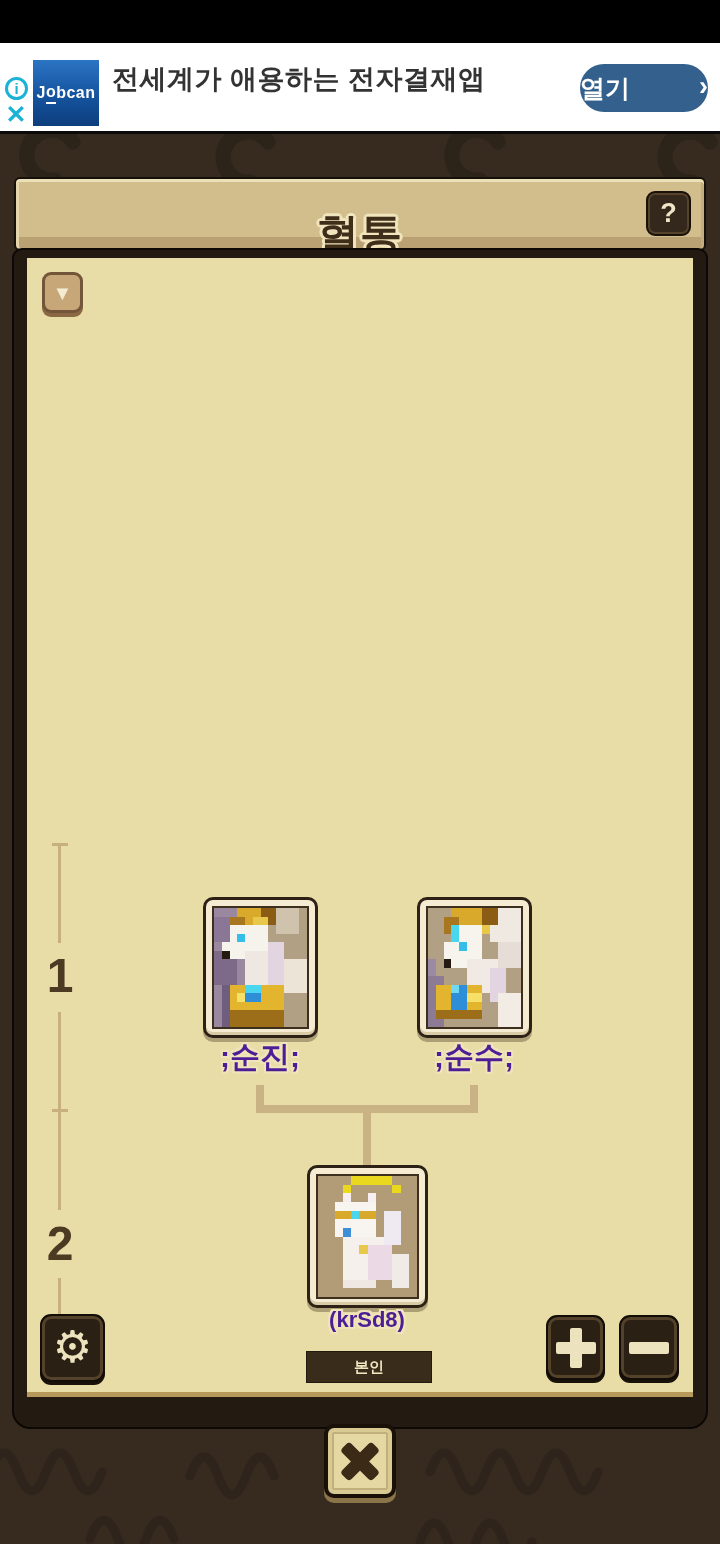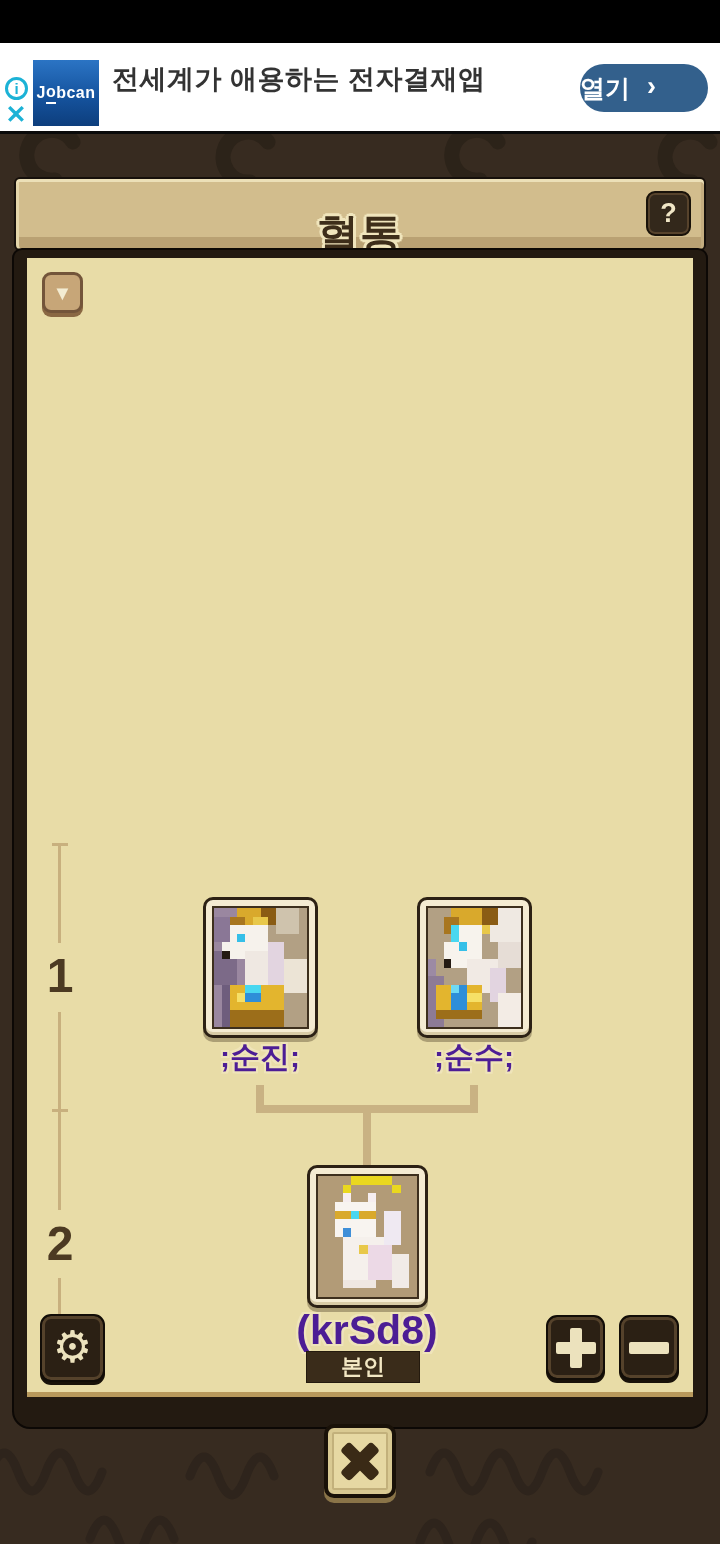--- a/index.html
+++ b/index.html
@@ -16,21 +16,21 @@
              color:#1cb2d6; font-size:15px; font-weight:bold; text-align:center; line-height:17px; }
   .ad-close { position:absolute; left:3px; top:58px; width:26px; height:26px; color:#1cb2d6; font-size:25px; font-weight:bold; line-height:26px; text-align:center; }
   .ad-logo { position:absolute; left:33px; top:17px; width:66px; height:66px;
              background:linear-gradient(180deg,#2b74c4 0%, #15539e 55%, #0d3e7d 100%);
              display:flex; align-items:center; justify-content:center; color:#fff; font-size:16px; font-weight:bold; letter-spacing:0.5px; }
   .ad-logo .u { border-bottom:2px solid #ffffff; padding-bottom:1px; }
   .ad-texts { position:absolute; left:112px; top:12px; width:440px; }
   .ad-advertiser { font-size:19px; color:#8d8d8d; }
   .ad-headline { margin-top:6px; font-size:27px; font-weight:bold; color:#333333; letter-spacing:0.5px; white-space:nowrap; }
   .ad-cta { position:absolute; right:12px; top:21px; width:128px; height:48px; border-radius:24px; background:#33608c;
-            color:#ffffff; display:flex; align-items:center; justify-content:flex-start; gap:17px; font-size:25px; font-weight:bold; }
+            color:#ffffff; display:flex; align-items:center; justify-content:space-between; gap:17px; font-size:25px; font-weight:bold; }
   .ad-cta .chev { font-size:27px; font-weight:bold; transform:translateY(-2px); }
 
   
   .game { position:absolute; left:0; top:131px; width:720px; height:1413px; background:#372b20; border-top:3px solid #0a0a0a; overflow:hidden; }
   .doodle { position:absolute; left:0; }
 
   
   .header { position:absolute; left:14px; top:177px; width:692px; height:74px; background:#d2bd8d;
             border:2px solid #16100b; border-radius:6px;
             box-shadow: inset 0 3px 0 #ece0b8, inset 3px 0 0 #e4d6aa, inset -3px 0 0 #c4ad80, inset 0 -12px 0 #b9a173;
@@ -61,23 +61,23 @@
 
   
   .card { position:absolute; background:#f4ebd2; border:3px solid #2c2114; border-radius:10px;
           box-shadow:0 4px 0 rgba(60,45,25,0.35), inset 0 -3px 0 #d8cba6; }
   .card-img { position:absolute; left:6px; top:6px; right:6px; bottom:6px; border:2px solid #3d2f1d; overflow:hidden; }
   .card-img svg { display:block; width:100%; height:100%; shape-rendering:crispEdges; }
 
   .pet-name { position:absolute; width:174px; text-align:center; font-size:30px; font-weight:800; color:#4c1d95;
               text-shadow:-2px 0 0 #efe4ba, 2px 0 0 #efe4ba, 0 -2px 0 #efe4ba, 0 2px 0 #efe4ba,
                           -2px -2px 0 #efe4ba, 2px -2px 0 #efe4ba, -2px 2px 0 #efe4ba, 2px 2px 0 #efe4ba; }
-  .pet-name.self { font-size:41px; }
-  .badge-self { position:absolute; left:280px; top:1094px; width:112px; height:30px; background:#3a2c1a;
-                box-shadow:0 0 0 1px #241a0e; color:#f2e7c3; font-size:22px; font-weight:bold;
+  .pet-name.self { font-size:22px; }
+  .badge-self { position:absolute; left:280px; top:1094px; width:124px; height:30px; background:#3a2c1a;
+                box-shadow:0 0 0 1px #241a0e; color:#f2e7c3; font-size:15px; font-weight:bold;
                 display:flex; align-items:center; justify-content:center; }
 
   
   .btn-dark { position:absolute; background:#2b2014; border:2px solid #120d07; border-radius:11px;
               box-shadow: inset 0 0 0 3px #55422b, 0 3px 0 #191209;
               display:flex; align-items:center; justify-content:center; }
   .gear-glyph { color:#ece2bd; font-size:44px; line-height:1; transform:translateY(-1px); }
   .icon-plus { position:relative; width:40px; height:40px; }
   .icon-plus::before { content:""; position:absolute; left:0; top:14px; width:40px; height:12px; background:#ece2bd; border-radius:2px; }
   .icon-plus::after  { content:""; position:absolute; left:14px; top:0; width:12px; height:40px; background:#ece2bd; border-radius:2px; }

